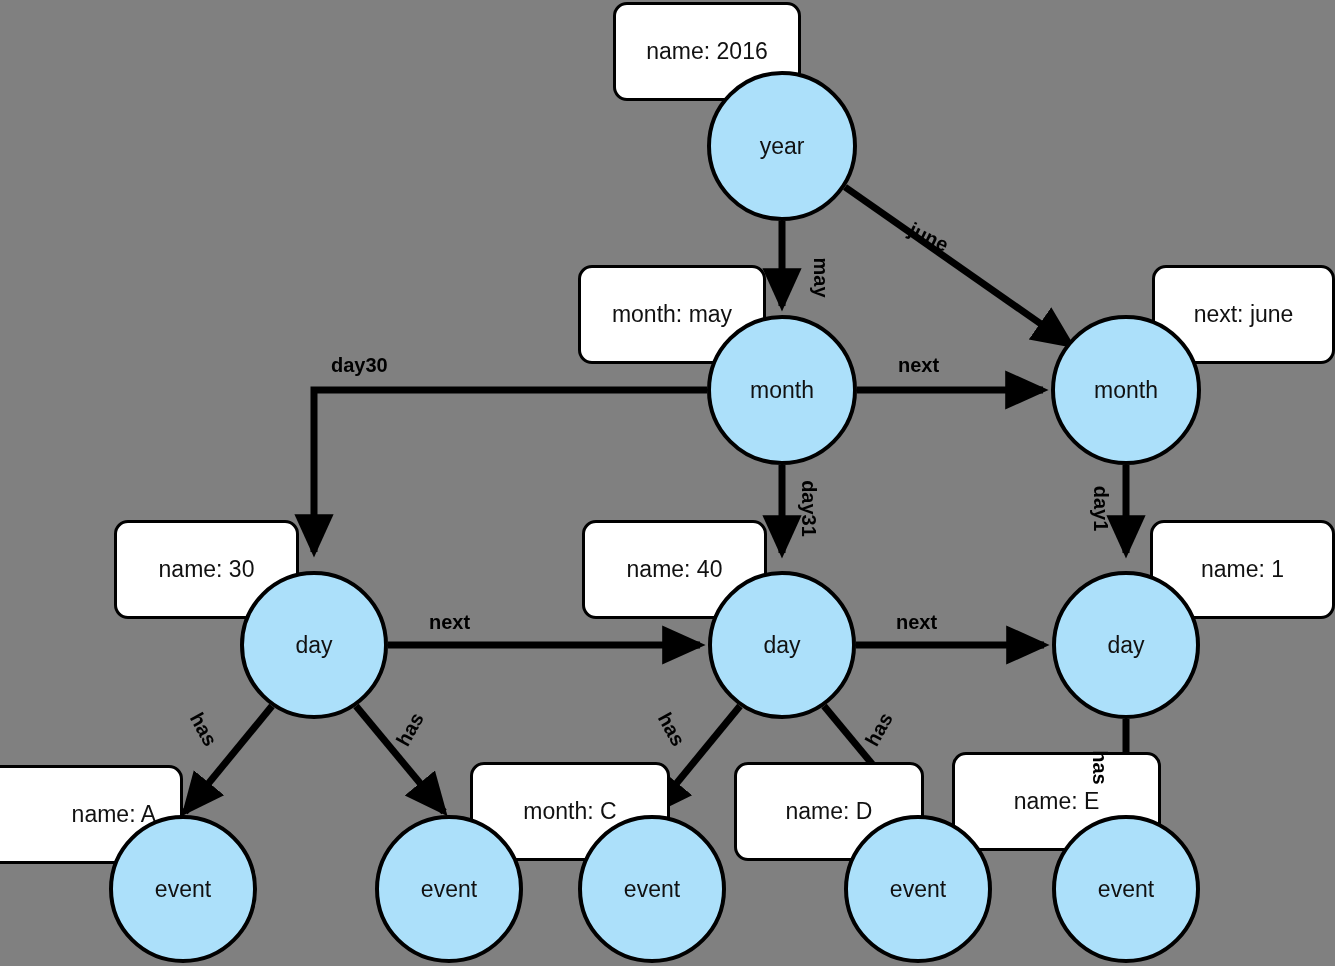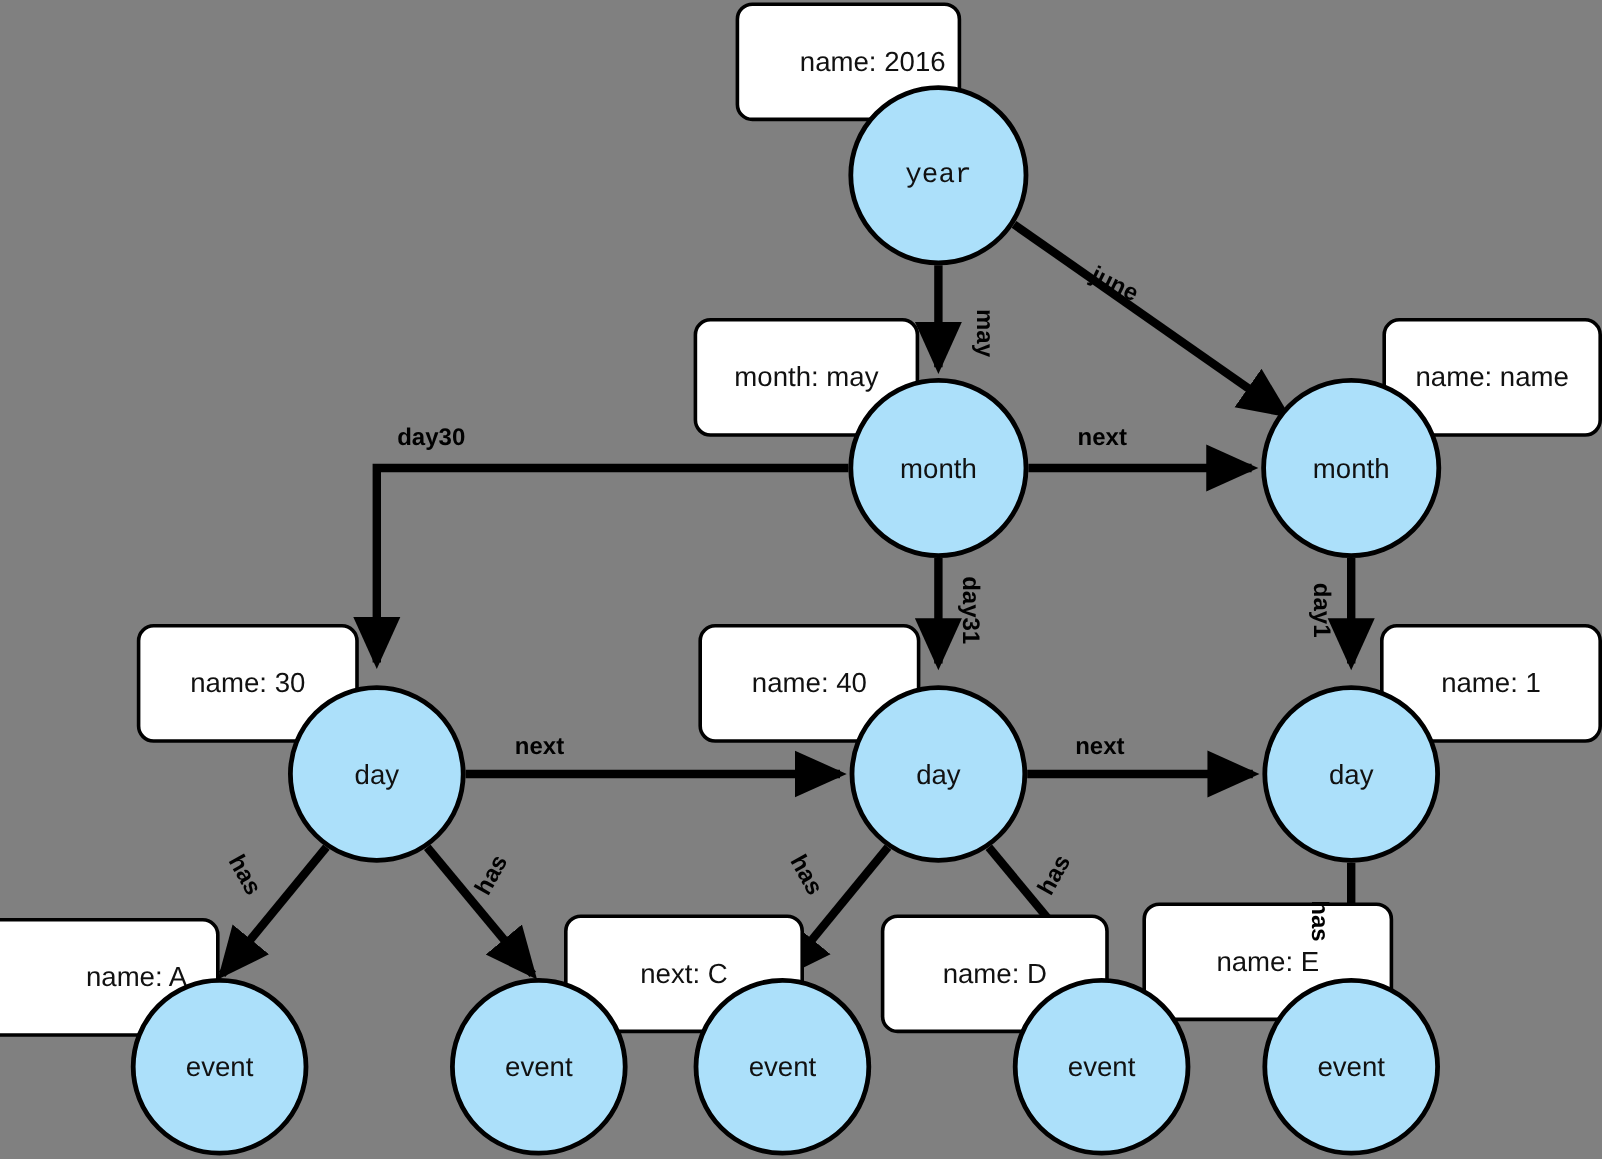--- a/index.html
+++ b/index.html
@@ -94,52 +94,52 @@
 
     <line x1="356" y1="706" x2="444" y2="812" stroke="#000" stroke-width="7" marker-end="url(#arrow)"></line>
 
     <line x1="740" y1="706" x2="653" y2="812" stroke="#000" stroke-width="7" marker-end="url(#arrow)"></line>
 
     <line x1="824" y1="706" x2="912" y2="812" stroke="#000" stroke-width="7" marker-end="url(#arrow)"></line>
 
     <line x1="1126" y1="719" x2="1126" y2="800" stroke="#000" stroke-width="7" marker-end="url(#arrow)"></line>
   </svg>
 
-  <div class="prop-box" style="left:613px; top:2px; width:188px; height:99px;justify-content:flex-end;">
+  <div class="prop-box" style="left:613px; top:2px; width:188px; height:99px;">
     <span class="prop-label">name: 2016</span>
   </div>
   <div class="prop-box" style="left:578px; top:265px; width:188px; height:99px;">
     <span class="prop-label">month: may</span>
   </div>
   <div class="prop-box" style="left:1152px; top:265px; width:183px; height:99px;">
-    <span class="prop-label">name: name</span>
+    <span class="prop-label">next: june</span>
   </div>
   <div class="prop-box" style="left:114px; top:520px; width:185px; height:99px;justify-content:center;">
     <span class="prop-label">name: 30</span>
   </div>
   <div class="prop-box" style="left:582px; top:520px; width:185px; height:99px;">
     <span class="prop-label">name: 40</span>
   </div>
   <div class="prop-box" style="left:1150px; top:520px; width:185px; height:99px;">
     <span class="prop-label">name: 1</span>
   </div>
   <div class="prop-box" style="left:-15px; top:765px; width:198px; height:99px; justify-content:flex-end; padding-right:14px;">
     <span class="prop-label">name: A</span>
   </div>
   <div class="prop-box" style="left:470px; top:762px; width:200px; height:99px;">
-    <span class="prop-label">next: C</span>
+    <span class="prop-label">month: C</span>
   </div>
   <div class="prop-box" style="left:734px; top:762px; width:190px; height:99px;">
     <span class="prop-label">name: D</span>
   </div>
   <div class="prop-box" style="left:952px; top:752px; width:209px; height:99px;">
     <span class="prop-label">name: E</span>
   </div>
 
-  <div class="node" style="left:707px; top:71px; width:150px; height:150px;font-family:Liberation Mono, monospace;">
+  <div class="node" style="left:707px; top:71px; width:150px; height:150px;">
     <span>year</span>
   </div>
   <div class="node" style="left:707px; top:315px; width:150px; height:150px;">
     <span>month</span>
   </div>
   <div class="node" style="left:1051px; top:315px; width:150px; height:150px;">
     <span>month</span>
   </div>
   <div class="node" style="left:240px; top:571px; width:148px; height:148px;">
     <span>day</span>

